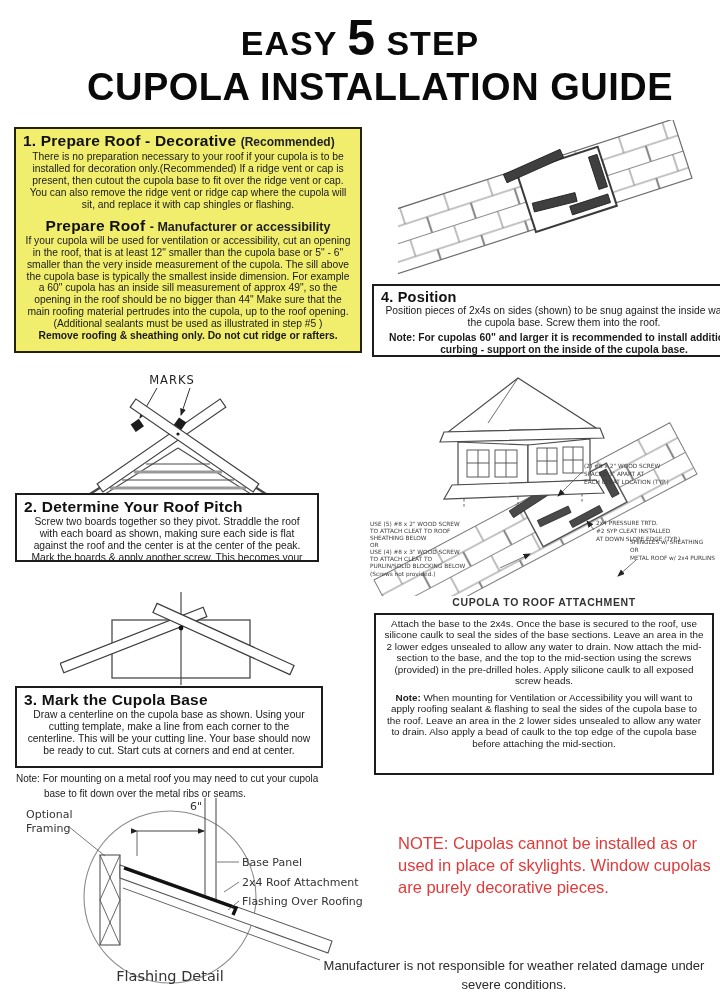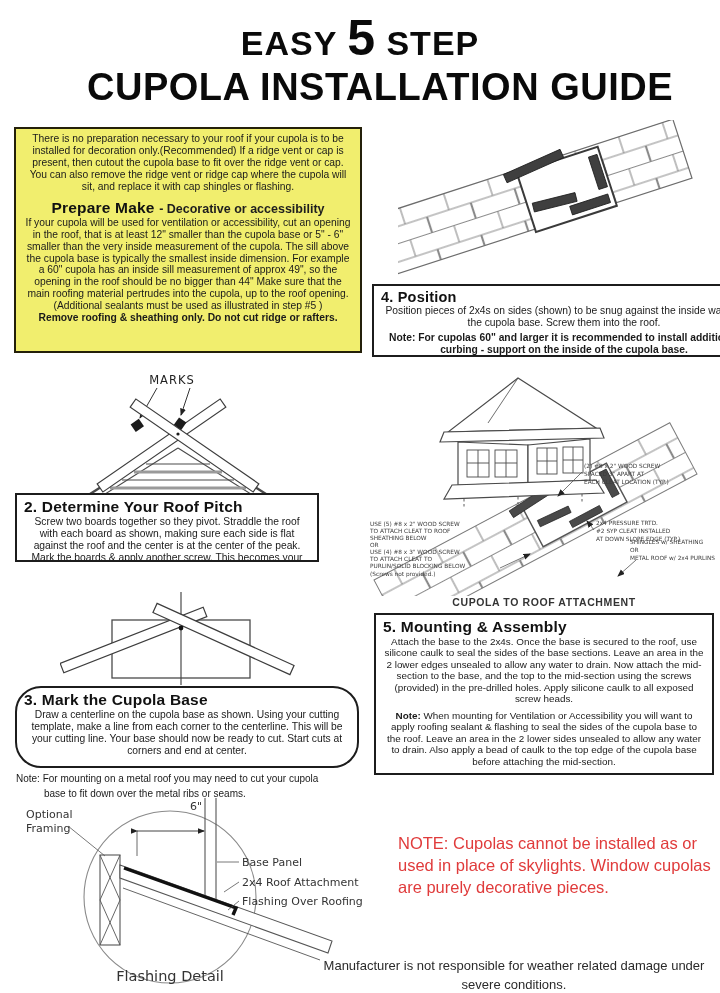--- a/index.html
+++ b/index.html
@@ -43,22 +43,23 @@
       </marker>
     </defs>
   </svg>
 
   <div class="abs title-wrap">
     <div class="t1"><span>EASY</span> <span class="big5">5</span> <span>STEP</span></div>
     <div class="t2">CUPOLA INSTALLATION GUIDE</div>
   </div>
 
   <div class="abs box yellow" style="left:14px;top:127px;width:348px;height:226px;">
+    <div><span class="h-step">1. Prepare Roof - Decorative</span> <span class="h-suf">(Recommended)</span></div>
     <div class="body-t c" style="margin-top:1px;">There is no preparation necessary to your roof if your cupola is to be installed for decoration only.(Recommended) If a ridge vent or cap is present, then cutout the cupola base to fit over the ridge vent or cap. You can also remove the ridge vent or ridge cap where the cupola will sit, and replace it with cap shingles or flashing.</div>
-    <div class="c" style="margin-top:6px;"><span class="h-step">Prepare Make</span> <span class="h-suf" style="font-size:12.5px;">- Decorative or accessibility</span></div>
+    <div class="c" style="margin-top:6px;"><span class="h-step">Prepare Roof</span> <span class="h-suf" style="font-size:12.5px;">- Manufacturer or accessibility</span></div>
     <div class="body-t c">If your cupola will be used for ventilation or accessibility, cut an opening in the roof, that is at least 12" smaller than the cupola base or 5" - 6" smaller than the very inside measurement of the cupola. The sill above the cupola base is typically the smallest inside dimension. For example a 60" cupola has an inside sill measurement of approx 49", so the opening in the roof should be no bigger than 44" Make sure that the main roofing material pertrudes into the cupola, up to the roof opening.</div>
     <div class="body-t c">(Additional sealants must be used as illustrated in step #5 )</div>
     <div class="body-t c b">Remove roofing &amp; sheathing only. Do not cut ridge or rafters.</div>
   </div>
 
   <svg class="abs" style="left:398px;top:120px;" width="318" height="160" viewBox="0 0 318 160">
     <g transform="translate(-20,95) rotate(-18)">
       <rect x="0" y="0" width="310" height="62" fill="url(#shpat)" stroke="#6d6d6d" stroke-width="1.2"></rect>
       <rect x="145" y="3" width="85" height="62" fill="#ffffff" stroke="#3a3a3a" stroke-width="2"></rect>
       <g fill="#3f3f3f" stroke="#1d1d1d" stroke-width="0.8">
@@ -107,21 +108,21 @@
   <svg class="abs" style="left:60px;top:592px;" width="245" height="95" viewBox="0 0 245 95">
     <rect x="52" y="28" width="138" height="58" fill="none" stroke="#4a4a4a" stroke-width="1.3"></rect>
     <line x1="121" y1="0" x2="121" y2="93" stroke="#4a4a4a" stroke-width="1.2"></line>
     <g fill="#ffffff" stroke="#3d3d3d" stroke-width="1.2">
       <rect x="-3.3" y="43" width="153.6" height="10" transform="rotate(-21.4 73.5 48)"></rect>
       <rect x="88.3" y="42" width="150.4" height="10" transform="rotate(24.4 163.5 47)"></rect>
     </g>
     <circle cx="121" cy="36" r="2.4" fill="#111"></circle>
   </svg>
 
-  <div class="abs box" style="left:15px;top:686px;width:344px;height:82px;border-radius:26px;">
+  <div class="abs box" style="left:15px;top:686px;width:308px;height:82px;">
     <div class="h-step">3. Mark the Cupola Base</div>
     <div class="body-t">Draw a centerline on the cupola base as shown. Using your cutting template, make a line from each corner to the centerline. This will be your cutting line. Your base should now be ready to cut. Start cuts at corners and end at center.</div>
   </div>
 
   <div class="abs note-plain" style="left:16px;top:771px;width:352px;">
     <div>Note: For mounting on a metal roof you may need to cut your cupola</div>
     <div style="padding-left:28px;">base to fit down over the metal ribs or seams.</div>
   </div>
 
   <svg class="abs" style="left:368px;top:368px;" width="352" height="228" viewBox="0 0 352 228">
@@ -184,21 +185,20 @@
       <text class="ann" x="2" y="186">USE (4) #8 x 3" WOOD SCREW</text>
       <text class="ann" x="2" y="193">TO ATTACH CLEAT TO</text>
       <text class="ann" x="2" y="200">PURLIN/SOLID BLOCKING BELOW</text>
       <text class="ann" x="2" y="208">(Screws not provided.)</text>
     </g>
   </svg>
 
   <div class="abs caption-u" style="left:368px;top:596px;width:352px;">CUPOLA TO ROOF ATTACHMENT</div>
 
   <div class="abs box" style="left:374px;top:613px;width:340px;height:162px;">
-    <div class="h-step">5. Mounting &amp; Assembly</div>
     <div class="body-t" style="font-size:9.9px;">Attach the base to the 2x4s. Once the base is secured to the roof, use silicone caulk to seal the sides of the base sections. Leave an area in the 2 lower edges unsealed to allow any water to drain. Now attach the mid-section to the base, and the top to the mid-section using the screws (provided) in the pre-drilled holes. Apply silicone caulk to all exposed screw heads.</div>
     <div class="body-t" style="font-size:9.9px;margin-top:5px;"><span class="b">Note:</span><span> When mounting for Ventilation or Accessibility you will want to apply roofing sealant &amp; flashing to seal the sides of the cupola base to the roof. Leave an area in the 2 lower sides unsealed to allow any water to drain. Also apply a bead of caulk to the top edge of the cupola base before attaching the mid-section.</span></div>
   </div>
 
   <svg class="abs" style="left:10px;top:798px;" width="395" height="192" viewBox="0 0 395 192">
     <circle cx="160" cy="99" r="86" fill="none" stroke="#8a8a8a" stroke-width="1.1"></circle>
 
     <path d="M195,0 V100 M206,0 V103" stroke="#555" stroke-width="1.1" fill="none"></path>
 
     <line x1="127" y1="33" x2="194" y2="33" stroke="#444" stroke-width="1" marker-start="url(#arr)" marker-end="url(#arr)"></line>

